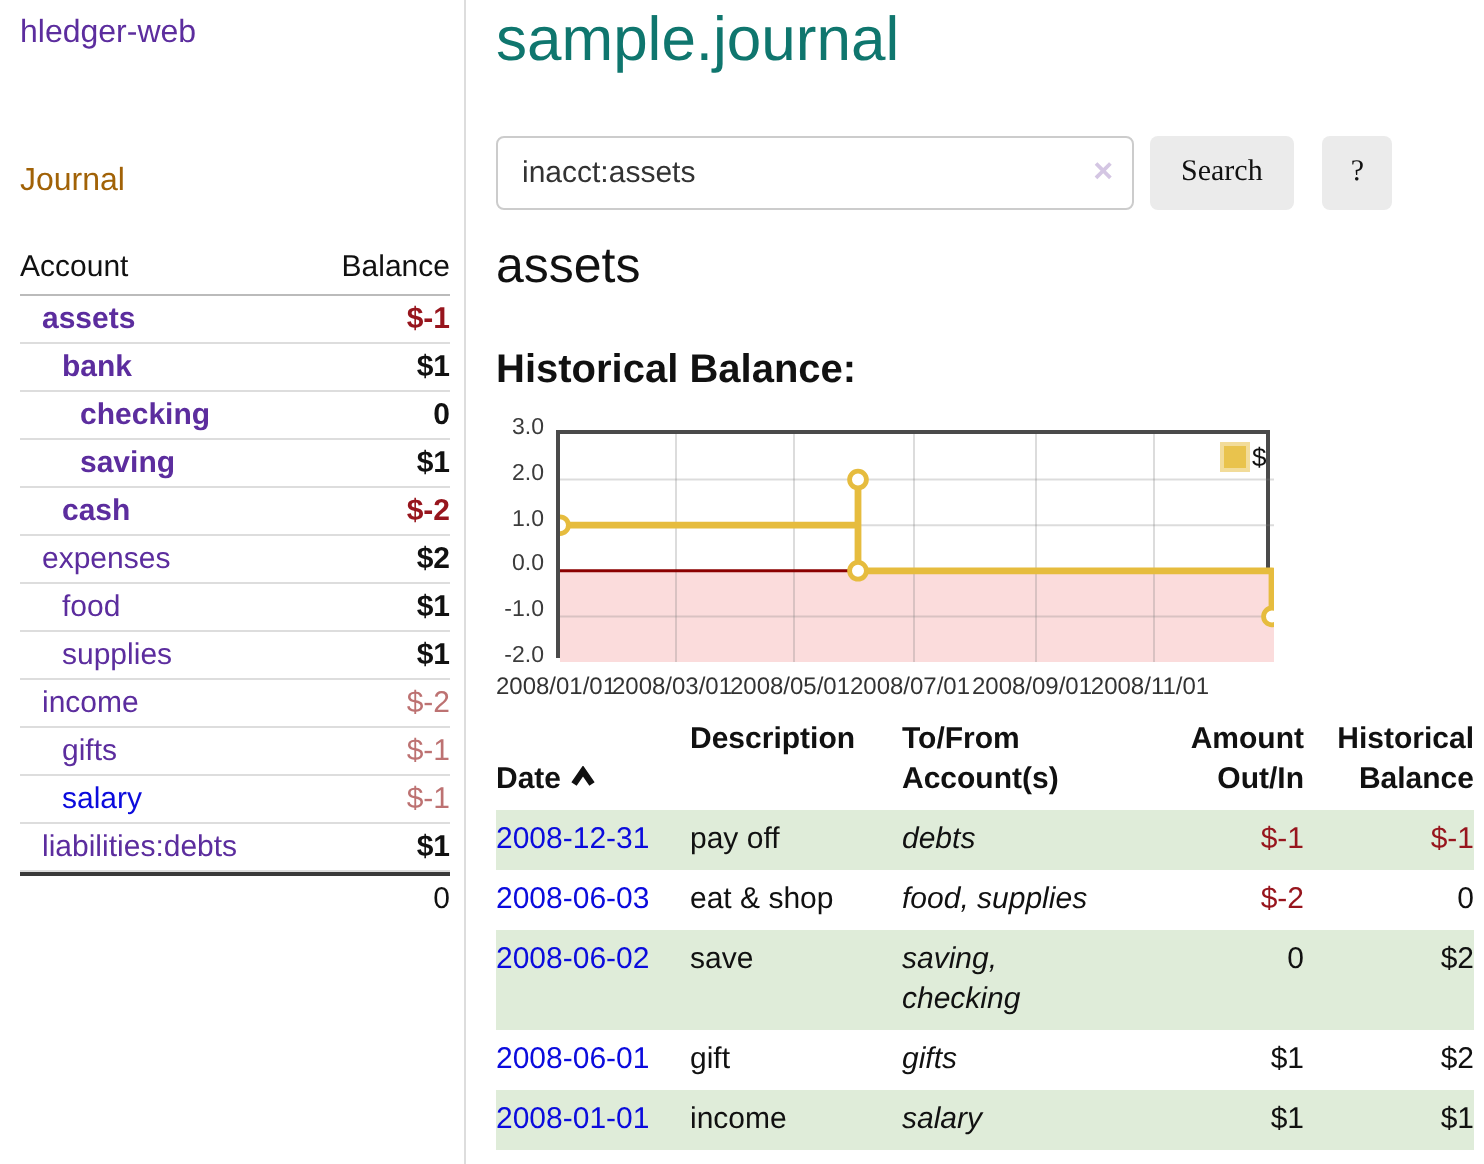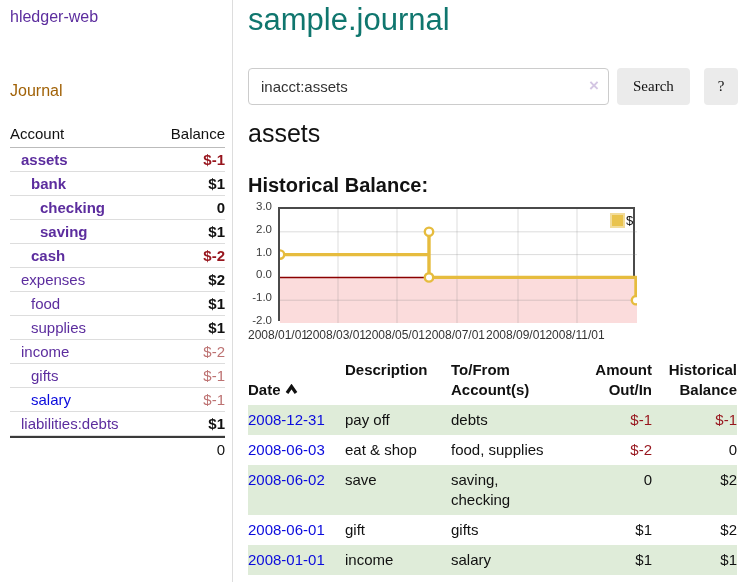--- a/index.html
+++ b/index.html
@@ -26,55 +26,55 @@
   .neg-dark .amt { color:#97151d; }
   .neg-pale .amt { color:#bd7272; font-weight:normal; }
   .blue-link .nm { color:#0b0bdd; }
   .acct-total { display:flex; justify-content:flex-end; padding:3px 0;
     border-top:2px solid #3a3a3a; font-size:15px; }
 
   
   .main { position:absolute; left:248px; top:0; width:494px; height:582px; }
   .page-title { position:absolute; top:2px; left:0; font-size:31px; font-weight:normal; color:#0f766e; }
 
-  .search-row { position:absolute; top:68px; left:0; width:494px; display:flex; align-items:center; }
+  .search-row { position:absolute; top:68px; left:0; width:448px; display:flex; align-items:center; }
   .search-box { position:relative; width:361px; height:37px; }
   .search-box input { width:100%; height:100%; border:1px solid #ccc; border-radius:4px;
     font-size:15px; padding:0 30px 0 12px; color:#333; outline:none;
     font-family:"Liberation Sans","DejaVu Sans",sans-serif; }
   .clear-x { position:absolute; right:10px; top:8px; color:#d4c6e3; font-size:17px;
     font-weight:bold; cursor:pointer; line-height:1.2; }
   .btn { height:37px; background:#ebebeb; border:none; border-radius:4px; font-size:15px;
     color:#111; padding:0 16px; margin-left:8px; cursor:pointer;
     font-family:Liberation Serif, serif; }
   .btn.help { margin-left:14px; padding:0 14px; }
 
   .acct-title { position:absolute; top:119px; left:0; font-size:25px; font-weight:normal; }
   .chart-heading { position:absolute; top:174px; left:0; font-size:20px; font-weight:bold; }
 
   
-  .chart-area { position:absolute; top:195px; left:0; width:494px; height:150px; }
+  .chart-area { position:absolute; top:203px; left:0; width:494px; height:150px; }
   .plot { position:absolute; left:30px; top:12px; width:357px; height:114px;
     border:2px solid #4a4a4a; background:#fff; }
   .ytick { position:absolute; left:-6px; width:30px; text-align:right;
     font-size:11.5px; color:#3c3c3c; }
   .xtick { position:absolute; top:133px; transform:translateX(-50%);
     font-size:12px; color:#333; white-space:nowrap; }
 
   
   .register { position:absolute; top:358px; left:0; width:489px;
     border-collapse:collapse; table-layout:fixed; font-size:15px; }
   .register th { text-align:left; vertical-align:top; font-weight:bold;
     padding:2px 0 6px 0; white-space:pre-line; line-height:1.3; }
   .register th.r, .register td.r { text-align:right; }
   .register td { vertical-align:top; padding:5px 0; line-height:1.33; }
   .register tr.green { background:#dfecd9; }
   .register td.date { color:#0b0bdd; cursor:pointer; }
   .register td.neg { color:#97151d; }
-  .register td.accounts { white-space:pre-line; }
+  .register td.accounts { white-space:pre-line;font-style:italic; }
   .sort-icon { display:inline-block; margin-left:4px; }
 </style>
 </head>
 <body>
 
 <div class="sidebar">
   <a class="brand">hledger-web</a>
   <a class="journal-link">Journal</a>
 
   <div class="acct-table">

